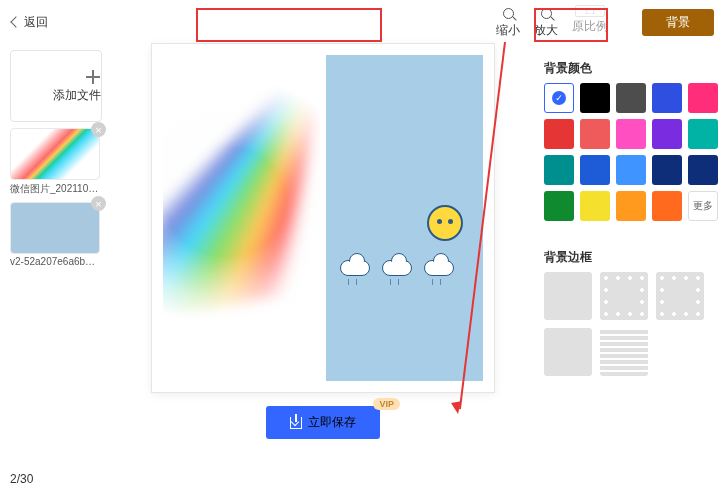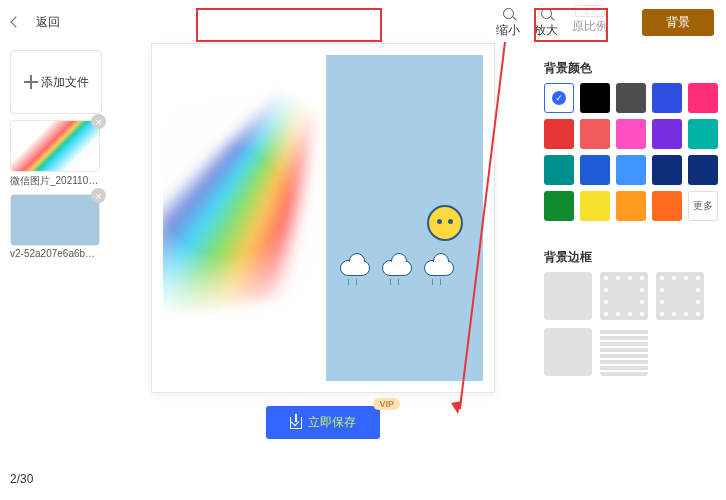--- a/index.html
+++ b/index.html
@@ -1,34 +1,34 @@
 <!DOCTYPE html>
 <html><head>
 <meta charset="utf-8">
 <style>
 *{box-sizing:border-box;margin:0;padding:0;font-family:'Segoe UI',Tahoma,Arial,sans-serif;font-size:12px;color:#333}
 body{width:726px;height:500px;background:#fff;overflow:hidden;position:relative}
 .app{display:flex;flex-direction:column;height:100%}
 .topbar{display:flex;align-items:center;height:44px;padding:0 8px;gap:10px}
-.back-btn{display:flex;align-items:center;gap:16px;cursor:pointer;padding:4px}
+.back-btn{display:flex;align-items:center;gap:4px;cursor:pointer;padding:4px}
 .chev-left{width:8px;height:8px;border-left:1.5px solid #666;border-bottom:1.5px solid #666;transform:rotate(45deg)}
 .chev-down{width:7px;height:7px;border-right:1.5px solid #888;border-bottom:1.5px solid #888;transform:rotate(45deg);display:inline-block;margin-left:6px;margin-bottom:2px}
 .size-sel{margin-left:100px;border:1px solid #ccc;border-radius:3px;height:26px;line-height:24px;padding:0 10px;display:flex;align-items:center;cursor:pointer;background:#fff}
 .spacer{flex:1}
 .zoom-group{display:flex;align-items:flex-start;gap:14px}
 .zoom-item{display:flex;flex-direction:column;align-items:center;gap:1px;font-size:10px;color:#666;cursor:pointer}
 .zoom-item .ic{width:16px;height:16px;display:flex;align-items:center;justify-content:center}
 .magn{width:11px;height:11px;border:1.4px solid #555;border-radius:50%;position:relative}
 .magn:after{content:'';position:absolute;width:5px;height:1.4px;background:#555;right:-4px;bottom:-2px;transform:rotate(45deg)}
 .ratio-box{width:30px;height:12px;border:1px solid #ccc;border-radius:2px;font-size:8px;color:#bbb;display:flex;align-items:center;justify-content:center}
 .tab-layout{border:1px solid #ccc;border-radius:3px;padding:4px 18px;cursor:pointer;font-size:11px}
 .tab-bg{background:#a16207;color:#fff;border-radius:3px;padding:5px 24px;cursor:pointer;margin-right:4px}
 .body-row{flex:1;display:flex;min-height:0}
 .sidebar{width:112px;padding:6px 10px;display:flex;flex-direction:column;gap:6px;position:relative}
-.add-file{border:1px solid #e4e4e4;border-radius:4px;height:64px;display:flex;align-items:center;justify-content:center;gap:2px;cursor:pointer}
+.add-file{border:1px solid #e4e4e4;border-radius:4px;height:72px;display:flex;flex-direction:column;align-items:flex-end;justify-content:center;gap:2px;cursor:pointer}
 .plus{width:16px;height:16px;position:relative}
 .plus:before,.plus:after{content:'';position:absolute;background:#777}
 .plus:before{left:7px;top:1px;width:2px;height:14px}
 .plus:after{top:7px;left:1px;height:2px;width:14px}
 .thumb{border:1px solid #e8e8e8;border-radius:4px;height:52px;width:90px;position:relative;cursor:pointer;overflow:hidden}
 .del-badge{position:absolute;top:-6px;right:-6px;width:15px;height:15px;border-radius:50%;background:#d0d0d0;color:#fff;font-size:11px;display:flex;align-items:center;justify-content:center;cursor:pointer;z-index:2}
 .thumb-wrap{position:relative;width:90px}
 .fname{font-size:10px;color:#555;margin-top:2px;white-space:nowrap;overflow:hidden;text-overflow:ellipsis;width:90px}
 .rainbow-thumb{background:linear-gradient(135deg,#fff 0%,#fff 30%,#ff6b6b 45%,#feca57 50%,#1dd1a1 55%,#48dbfb 60%,#fff 75%,#fff 100%)}
 .sky-thumb{background:#a8c8e0;display:flex;align-items:center;justify-content:center;font-size:10px;color:#fff}
@@ -154,21 +154,21 @@
           <div class="rain" style="left:22px"></div>
           <div class="rain" style="left:30px"></div>
           <div class="rain" style="left:64px"></div>
           <div class="rain" style="left:72px"></div>
           <div class="rain" style="left:106px"></div>
           <div class="rain" style="left:114px"></div>
         </div>
       </div>
       <div class="save-btn">
         <span class="save-ic"></span>
-        <span style="color:#bef264">立即保存</span>
+        <span style="color:#000000">立即保存</span>
         <span class="vip-badge">VIP</span>
       </div>
     </div>
 
     <div class="right-panel">
       <div class="sec-title">背景颜色</div>
       <div class="color-grid" id="color-grid">
           <div class="swatch sel" style="background: rgb(255, 255, 255);">
             <span class="check-c">✓</span>
           </div>

